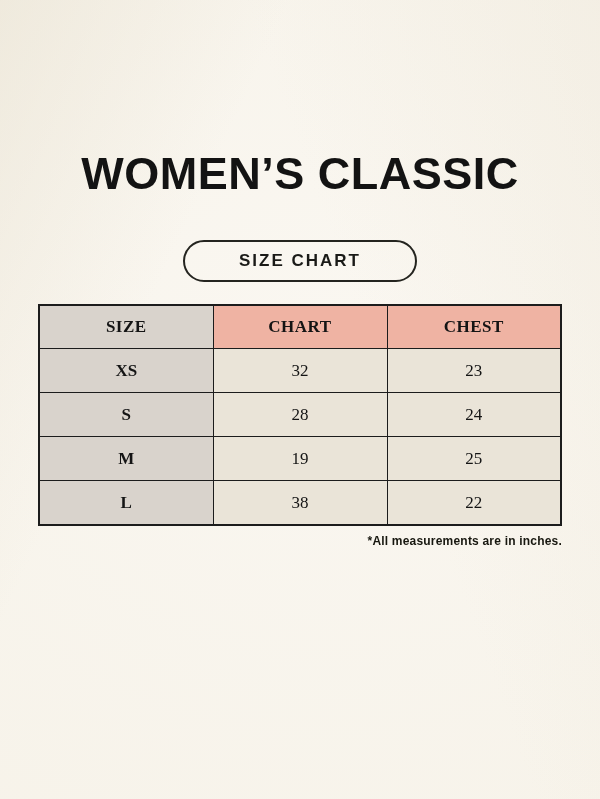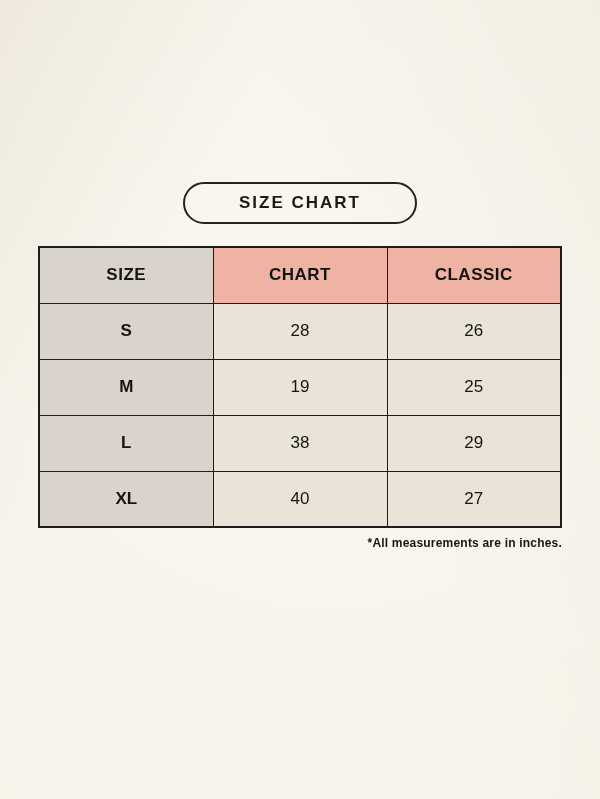--- a/index.html
+++ b/index.html
@@ -22,21 +22,21 @@
     padding-top: 153px;
     text-align: center;
     font-size: 45px;
     font-weight: bold;
     line-height: 0.93;
     letter-spacing: 0.5px;
     color: #131313;
   }
   .pill {
     display: block;
-    margin: 29px auto 0;
+    margin: 45px auto 0;
     padding: 9px 54px;
     background: transparent;
     border: 2px solid #24241f;
     border-radius: 999px;
     font-family: inherit;
     font-size: 17px;
     font-weight: bold;
     letter-spacing: 2px;
     color: #1a1a17;
     cursor: pointer;
@@ -44,25 +44,26 @@
   }
   table.size-table {
     width: 524px;
     margin: 22px auto 0;
     border-collapse: collapse;
     border: 2.5px solid var(--border, #1c1c1c);
     table-layout: fixed;
   }
   .size-table th, .size-table td {
     border: 1.5px solid var(--border, #1c1c1c);
-    height: 56px;
+    height: 44px;
     text-align: center;
     vertical-align: middle;
     font-size: 17px;
     padding: 0;
+    font-family: Liberation Serif, serif;
   }
   .size-table thead th {
     font-weight: bold;
     letter-spacing: 0.5px;
   }
   .hdr-size   { background: var(--grey, #d9d3cc); }
   .hdr-pink   { background: var(--pink, #efb3a3); }
   .cell-size  { background: var(--grey, #d9d3cc); font-weight: bold; }
   .cell-value { background: var(--cream, #eae4d8); font-weight: normal; }
   .footnote {
@@ -74,51 +75,52 @@
     letter-spacing: 0.2px;
     color: #17170f;
   }
 </style>
 </head>
 <body>
 
 <div class="page">
 
   <h1 class="title">
+    <div>WOMEN’S CLASSIC</div>
   </h1>
 
   <button class="pill">SIZE CHART</button>
 
   <table class="size-table">
     <thead>
       <tr>
           <th class="hdr-size">SIZE</th>
           <th class="hdr-pink">CHART</th>
-          <th class="hdr-pink">CLASSIC</th>
+          <th class="hdr-pink">CHEST</th>
         </tr>
     </thead>
     <tbody>
         <tr>
+          <th class="cell-size">XS</th>
+          <td class="cell-value">32</td>
+          <td class="cell-value">23</td>
+        </tr>
+        <tr>
           <th class="cell-size">S</th>
           <td class="cell-value">28</td>
-          <td class="cell-value">26</td>
+          <td class="cell-value">24</td>
         </tr>
         <tr>
           <th class="cell-size">M</th>
           <td class="cell-value">19</td>
           <td class="cell-value">25</td>
         </tr>
         <tr>
           <th class="cell-size">L</th>
           <td class="cell-value">38</td>
-          <td class="cell-value">29</td>
-        </tr>
-        <tr>
-          <th class="cell-size">XL</th>
-          <td class="cell-value">40</td>
-          <td class="cell-value">27</td>
+          <td class="cell-value">22</td>
         </tr>
       </tbody>
   </table>
 
   <div class="footnote">*All measurements are in inches.</div>
 
 </div>
 
 </body></html>

